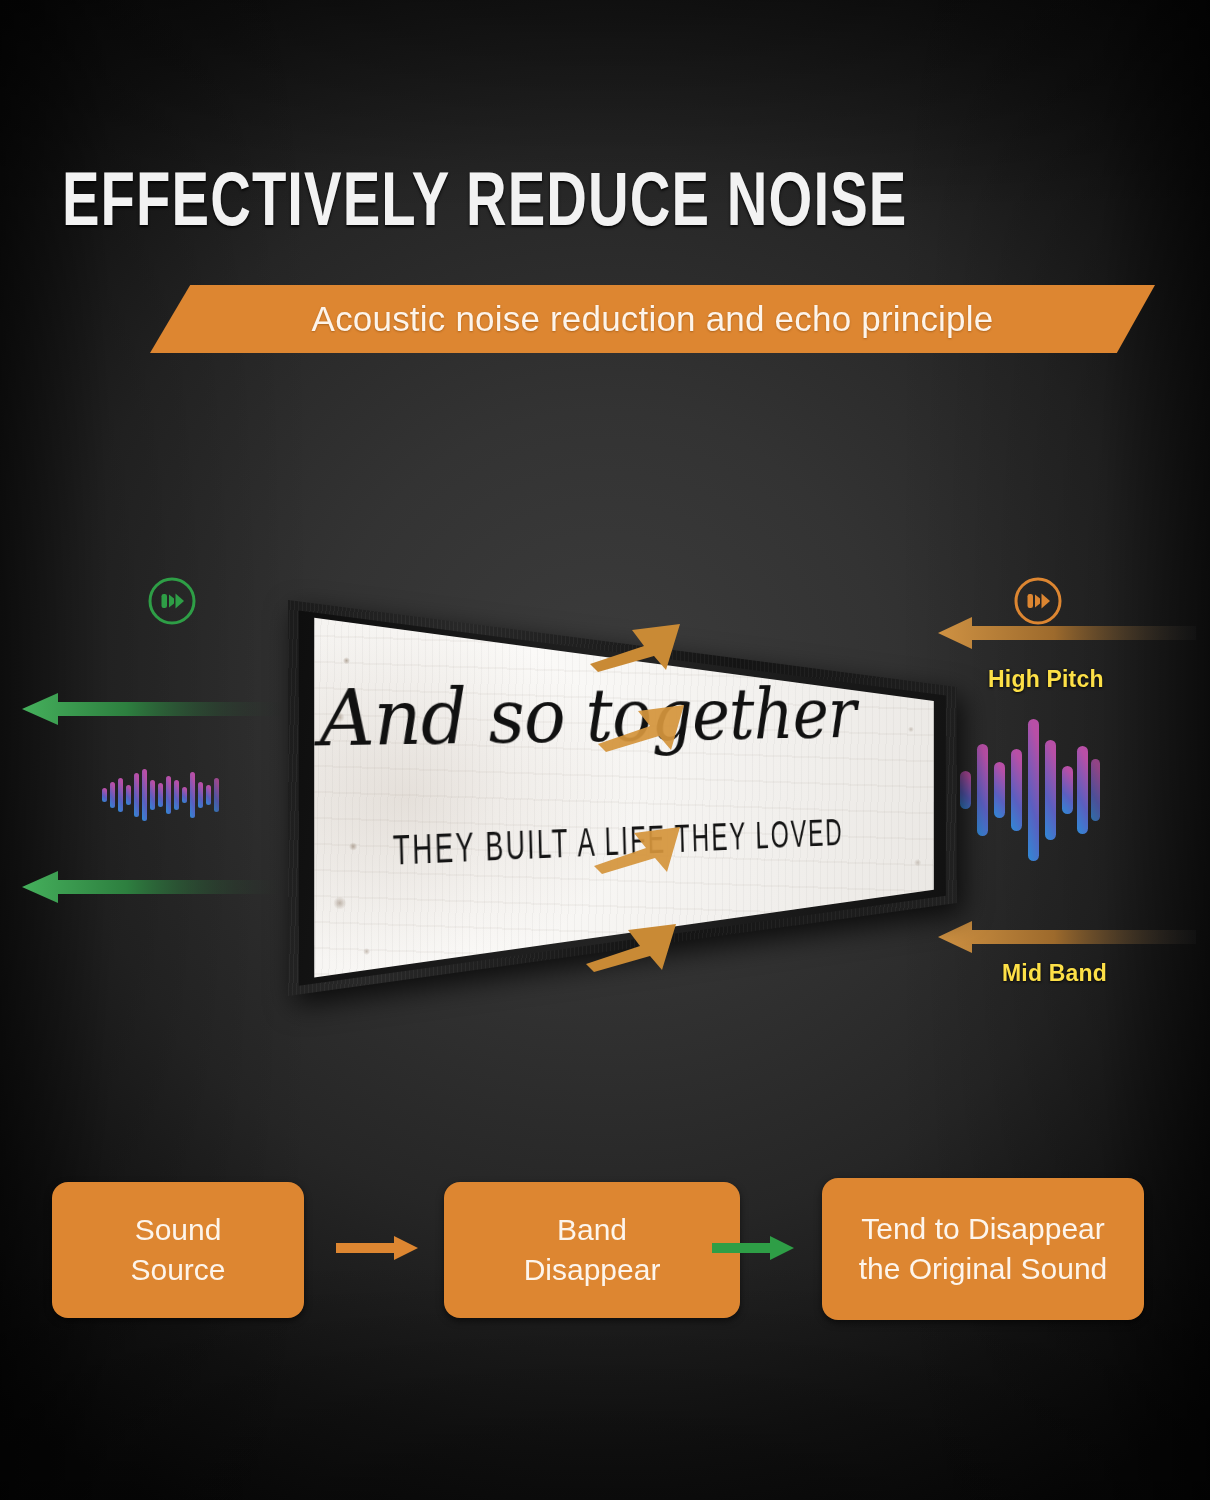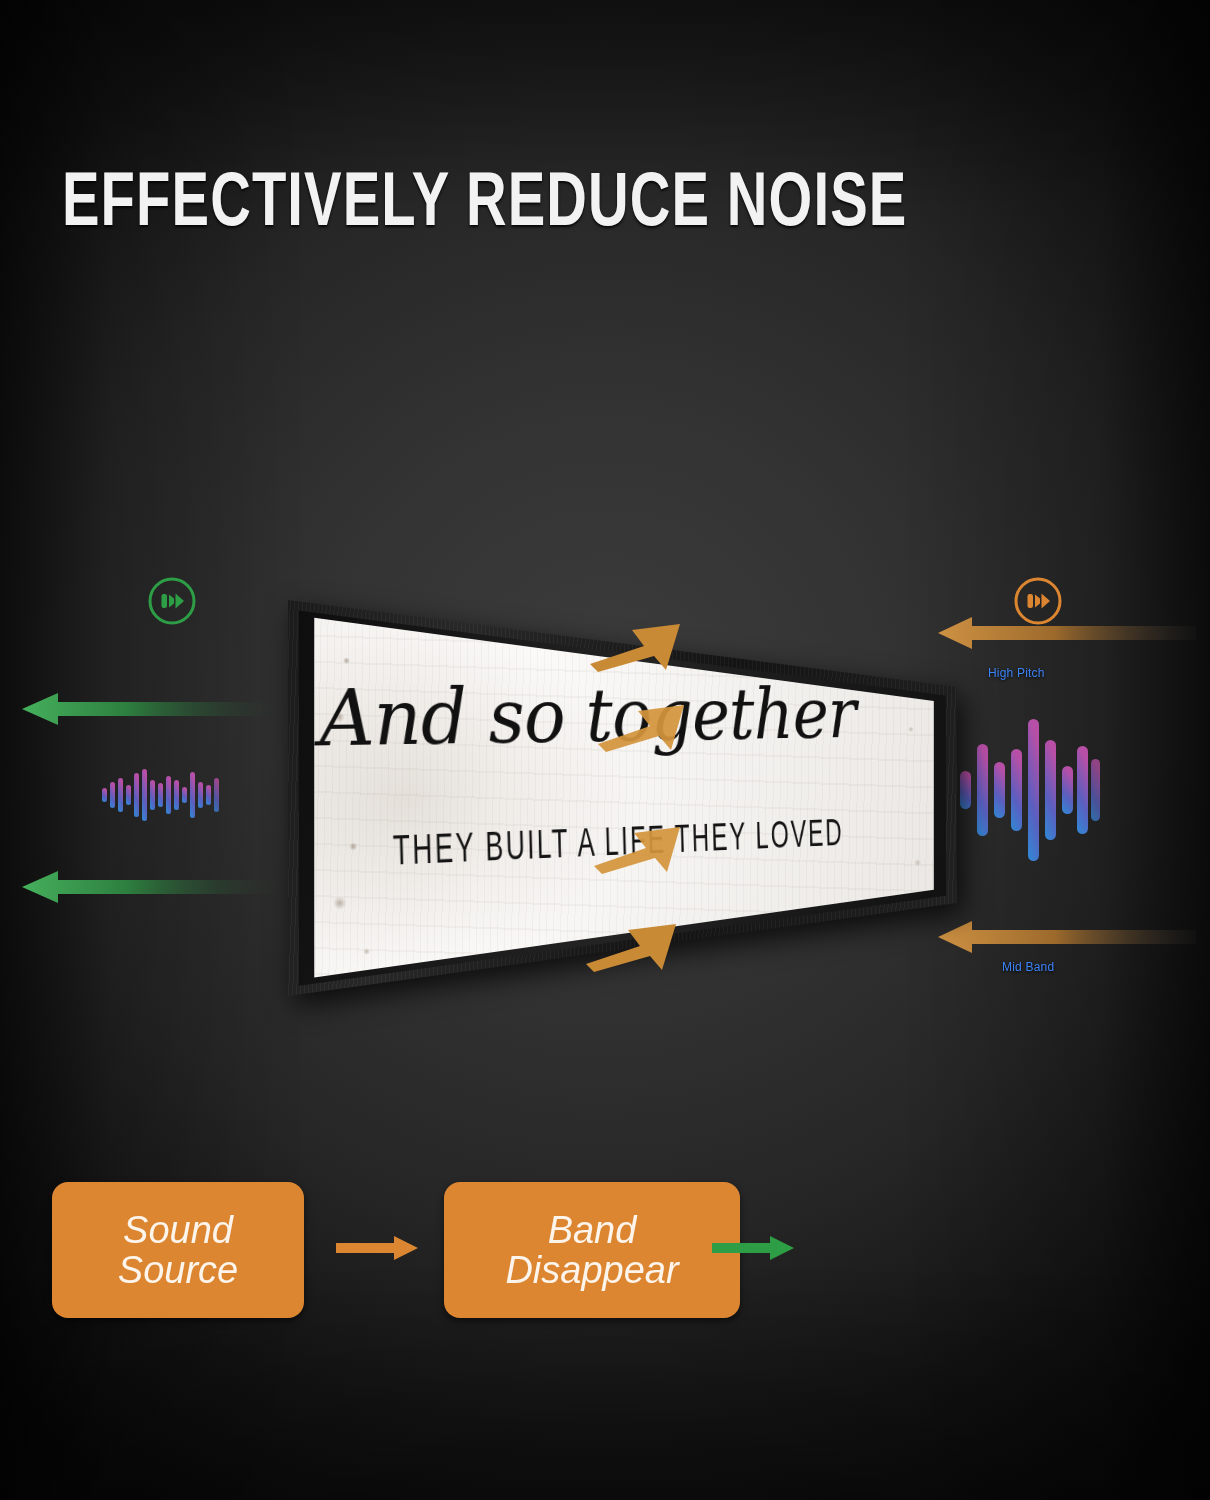--- a/index.html
+++ b/index.html
@@ -155,57 +155,60 @@
   .thick-arrow{ position:absolute; pointer-events:none; }
 
   
   .spk-icon{ position:absolute; }
 
   
   .long-arrow{ position:absolute; pointer-events:none; }
 
   .side-label{
     position:absolute;
-    color:#3b82f6;
-    font-size:12px;
-    font-weight:400;
+    color:#fde047;
+    font-size:23px;
+    font-weight:700;
     letter-spacing:.2px;
     text-shadow:0 1px 3px rgba(0,0,0,.9);
     white-space:nowrap;
   }
 
   
   .wave{ position:absolute; display:flex; align-items:center; }
 
   
   .flow-box{
     position:absolute;
     background:#dd8631;
     border-radius:16px;
     display:flex; align-items:center; justify-content:center;
     text-align:center;
     color:#fdf5ec;
-    font-size:38px;
+    font-size:30px;
     line-height:40px;
     box-shadow:0 3px 7px rgba(0,0,0,.55);
-    font-style:italic;
   }
   .flow-arrow{ position:absolute; }
 </style>
 </head>
 <body>
 
 <div id="stage">
 
   <div class="bg-base"></div>
   <div class="bg-vert"></div>
   <div class="bg-horiz"></div>
 
   <div class="headline">EFFECTIVELY REDUCE NOISE</div>
 
+  <div class="banner-wrap">
+    <div class="banner-shape"></div>
+    <div class="banner-text">Acoustic noise reduction and echo principle</div>
+  </div>
 
   <div class="spk-icon" style="left:146px; top:575px; width:52px; height:52px;">
     <svg width="52" height="52" viewBox="0 0 52 52">
       <circle cx="26" cy="26" r="22" fill="none" stroke="#2e9e46" stroke-width="3"></circle>
       <rect x="15.5" y="19" width="5.5" height="14" rx="2.2" fill="#2e9e46"></rect>
       <path d="M23 19.5 L23 32.5 L28 28.5 L28 23.5 Z" fill="#2e9e46"></path>
       <path d="M29.5 18.5 L29.5 33.5 L38 26 Z" fill="#2e9e46"></path>
     </svg>
   </div>
 
@@ -375,14 +378,20 @@
       <div>Disappear</div>
     </div>
   </div>
 
   <div class="flow-arrow" style="left:712px; top:1232px; width:82px; height:32px;">
     <svg width="82" height="32" viewBox="0 0 82 32">
       <path d="M0 11 L58 11 L58 4 L82 16 L58 28 L58 21 L0 21 Z" fill="#2e9e46"></path>
     </svg>
   </div>
 
+  <div class="flow-box" style="left:822px; top:1178px; width:322px; height:142px;">
+    <div>
+      <div>Tend to Disappear</div>
+      <div>the Original Sound</div>
+    </div>
+  </div>
 
 </div>
 
 </body></html>

